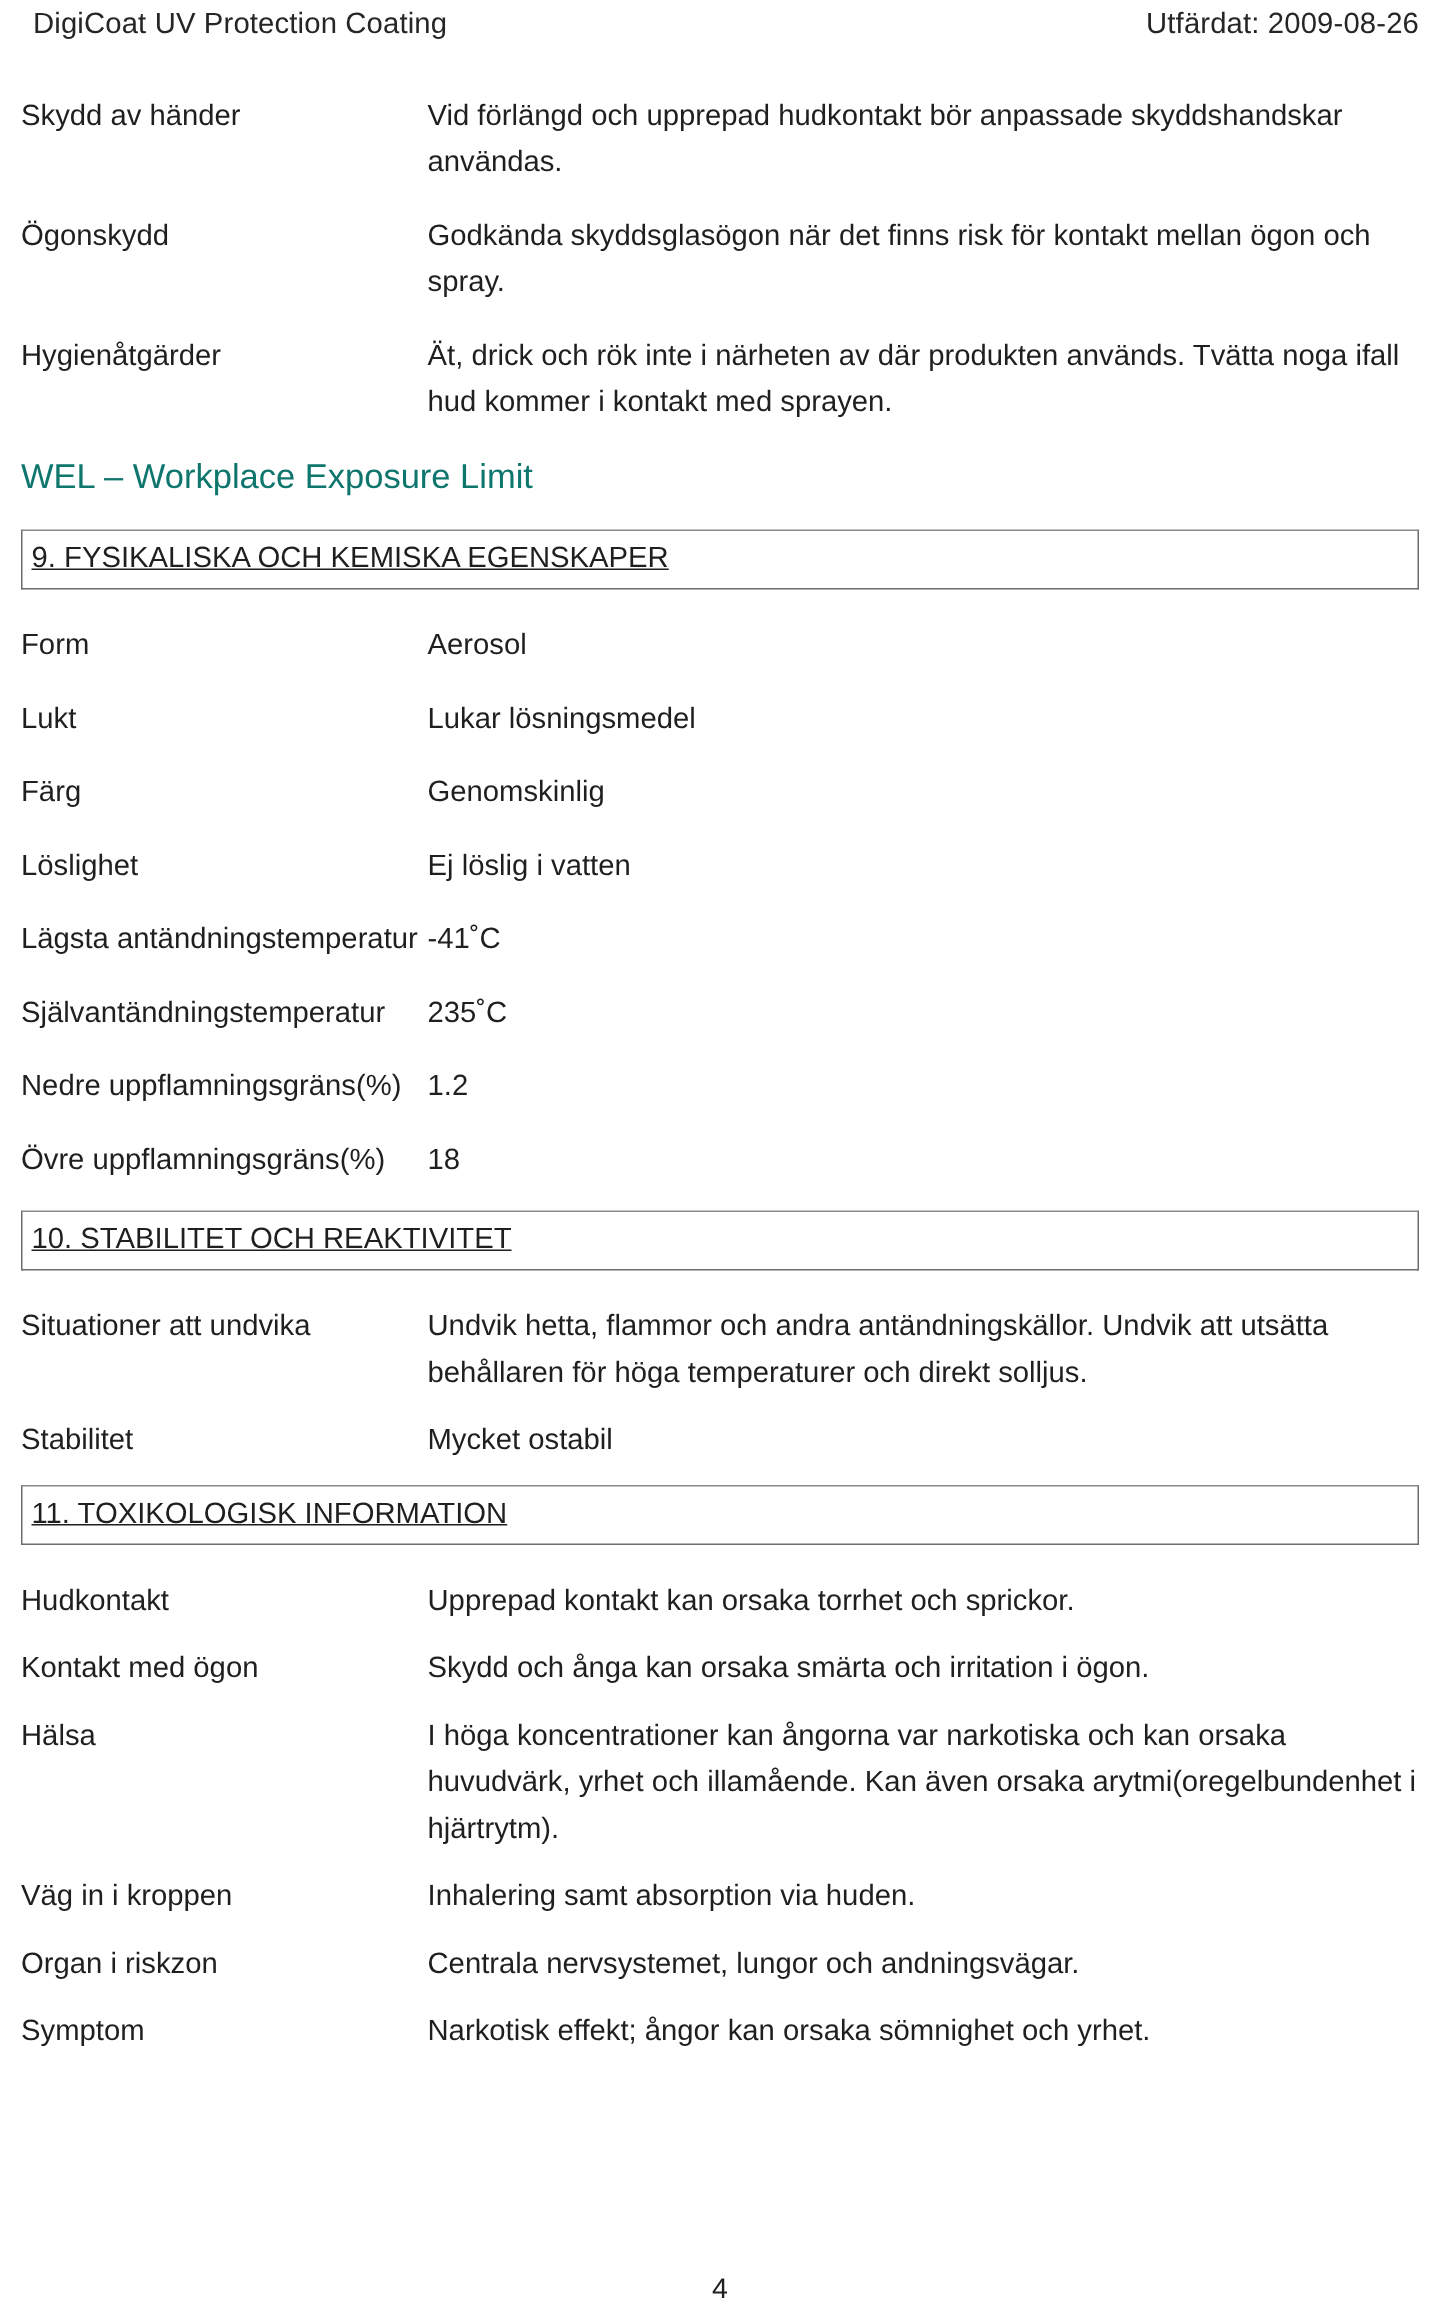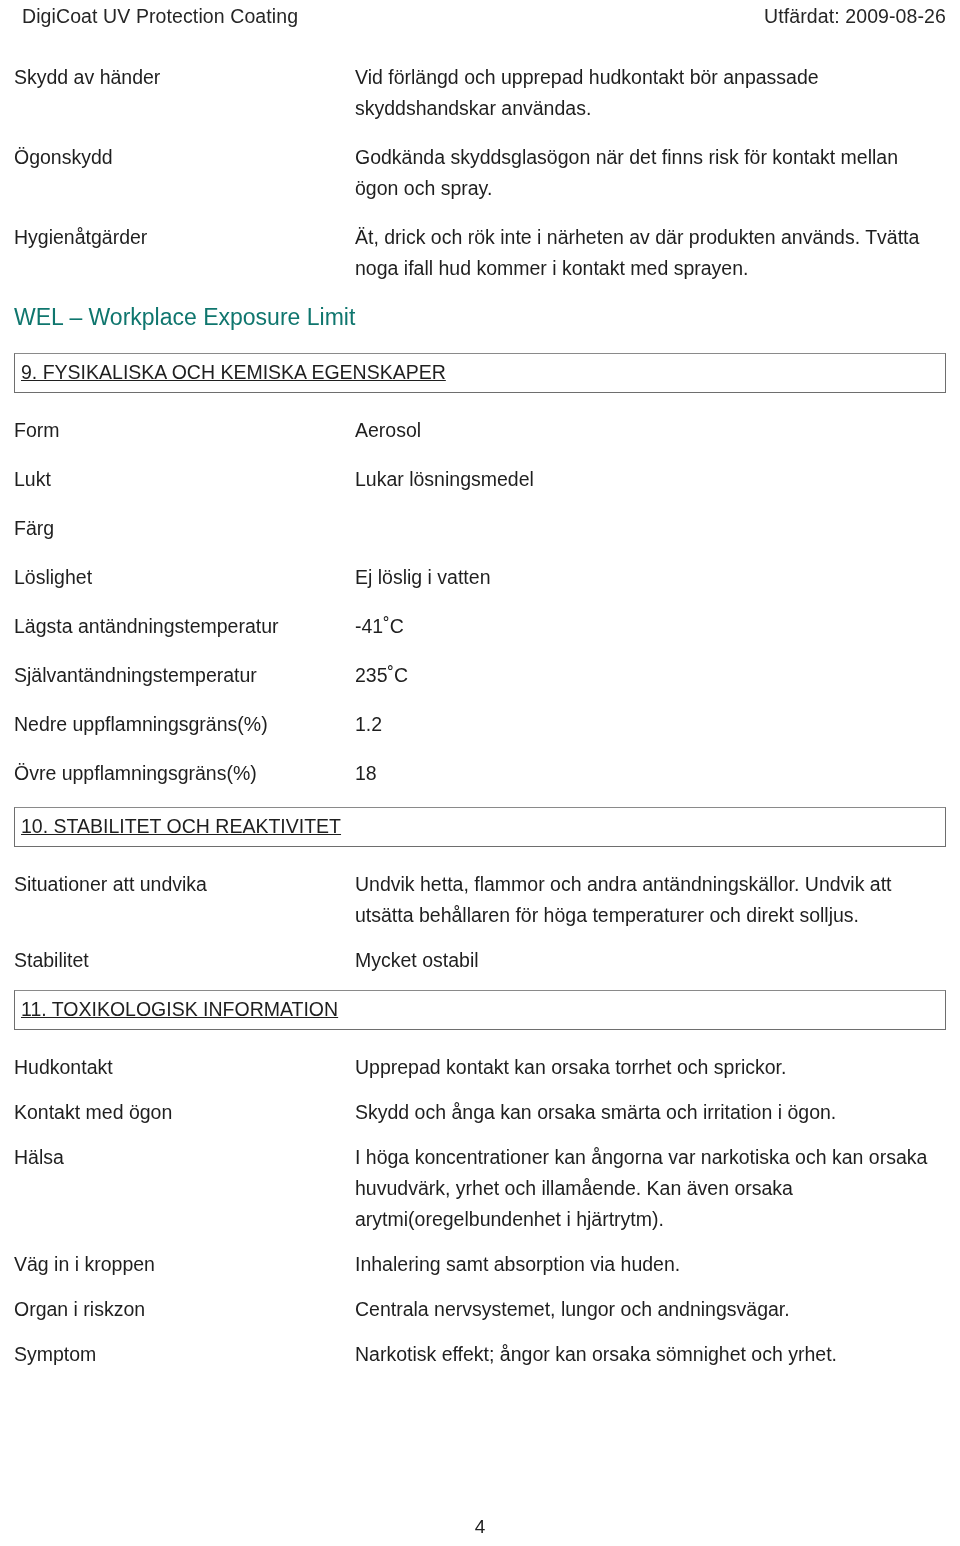--- a/index.html
+++ b/index.html
@@ -48,35 +48,33 @@
     left: 14px;
     top: 62px;
     width: 932px;
   }
 
   
   .row {
     display: flex;
     align-items: flex-start;
     margin-bottom: 18px;
-    gap: 24px;
   }
   .row .label {
     width: 271px;
     min-width: 271px;
     font-size: 19.5px;
     line-height: 31px;
     color: #1f1f1f;
   }
   .row .value {
     flex: 1;
     font-size: 19.5px;
     line-height: 31px;
     color: #1f1f1f;
-    margin-left: 46px;
   }
   .row.tight { margin-bottom: 14px; }
 
   
   .note-line {
     font-size: 23px;
     line-height: 31px;
     color: #0f766e;
     margin-bottom: 6px;
   }
@@ -143,20 +141,21 @@
     <div class="row">
       <div class="label">Form</div>
       <div class="value">Aerosol</div>
     </div>
     <div class="row">
       <div class="label">Lukt</div>
       <div class="value">Lukar lösningsmedel</div>
     </div>
     <div class="row">
       <div class="label">Färg</div>
+      <div class="value">Genomskinlig</div>
     </div>
     <div class="row">
       <div class="label">Löslighet</div>
       <div class="value">Ej löslig i vatten</div>
     </div>
     <div class="row">
       <div class="label">Lägsta antändningstemperatur</div>
       <div class="value">-41˚C</div>
     </div>
     <div class="row">

